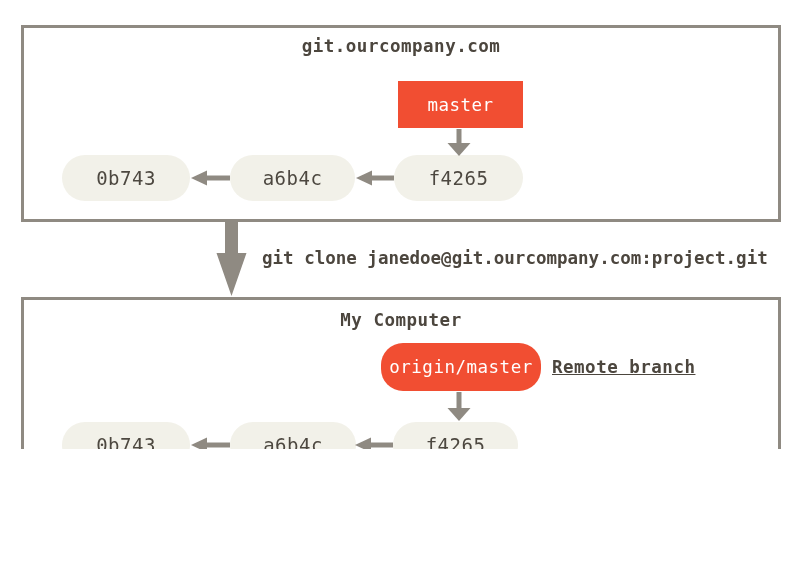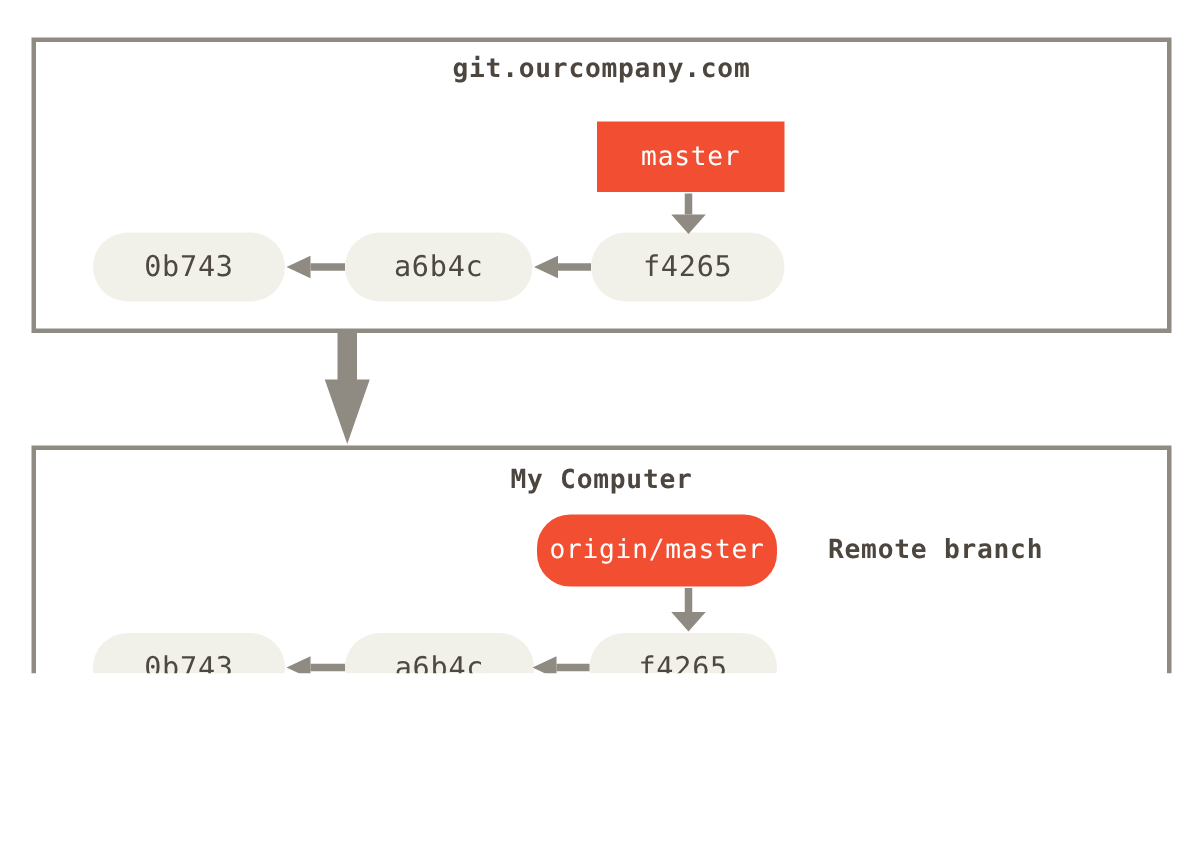--- a/index.html
+++ b/index.html
@@ -28,42 +28,42 @@
 
   .branch-box {
     position:absolute;
     background:var(--accent-red,#F14E32);
     color:#ffffff; font-size:17.5px;
     display:flex; align-items:center; justify-content:center;
     letter-spacing:0.5px;
     text-align:right;
   }
   #remote-master { left:398px; top:81px;  width:125px; height:47px; }
-  #origin-master { left:358px; top:343px; width:160px; height:48px;border-radius:22px; }
+  #origin-master { left:381px; top:343px; width:160px; height:48px;border-radius:22px; }
   #local-master  { left:395px; top:493px; width:127px; height:47px; }
 
   .pill {
     position:absolute; height:46px;
     background:var(--pill-bg,#F2F1E9);
     border-radius:23px;
     color:var(--pill-text,#4D4840); font-size:19px;
     display:flex; align-items:center; justify-content:center;
     letter-spacing:0.5px;
     text-align:center;
   }
   #pill-r0 { left:62px;  top:155px; width:128px; }
   #pill-r1 { left:230px; top:155px; width:125px; }
   #pill-r2 { left:394px; top:155px; width:129px; }
   #pill-l0 { left:62px;  top:422px; width:128px; }
   #pill-l1 { left:230px; top:422px; width:126px; }
   #pill-l2 { left:393px; top:422px; width:125px; }
 
   .annotation {
     position:absolute; font-size:17.5px; font-weight:bold;
-    color:var(--label-color,#4C463E); white-space:nowrap; letter-spacing:0.5px;
+    color:var(--label-color,#4C463E); white-space:nowrap; letter-spacing:0.5px;text-decoration:underline;
   }
   #remote-branch-note { left:552px; top:357px; }
   #local-branch-note  { left:532px; top:508px; }
 
   .cmd {
     position:absolute; left:262px; top:248px;
     font-size:17.5px; font-weight:bold;
     color:var(--label-color,#4C463E); white-space:nowrap;
   }
 
@@ -81,20 +81,21 @@
 
   <div class="repo-box" id="remote-box"></div>
   <div class="box-title" id="remote-title">git.ourcompany.com</div>
 
   <div class="branch-box" id="remote-master">master</div>
 
   <div class="pill" id="pill-r0">0b743</div>
   <div class="pill" id="pill-r1">a6b4c</div>
   <div class="pill" id="pill-r2">f4265</div>
 
+  <div class="cmd">git clone janedoe@git.ourcompany.com:project.git</div>
 
   <div class="repo-box" id="local-box"></div>
   <div class="box-title" id="local-title">My Computer</div>
 
   <div class="branch-box" id="origin-master">origin/master</div>
   <div class="annotation" id="remote-branch-note">Remote branch</div>
 
   <div class="pill" id="pill-l0">0b743</div>
   <div class="pill" id="pill-l1">a6b4c</div>
   <div class="pill" id="pill-l2">f4265</div>

